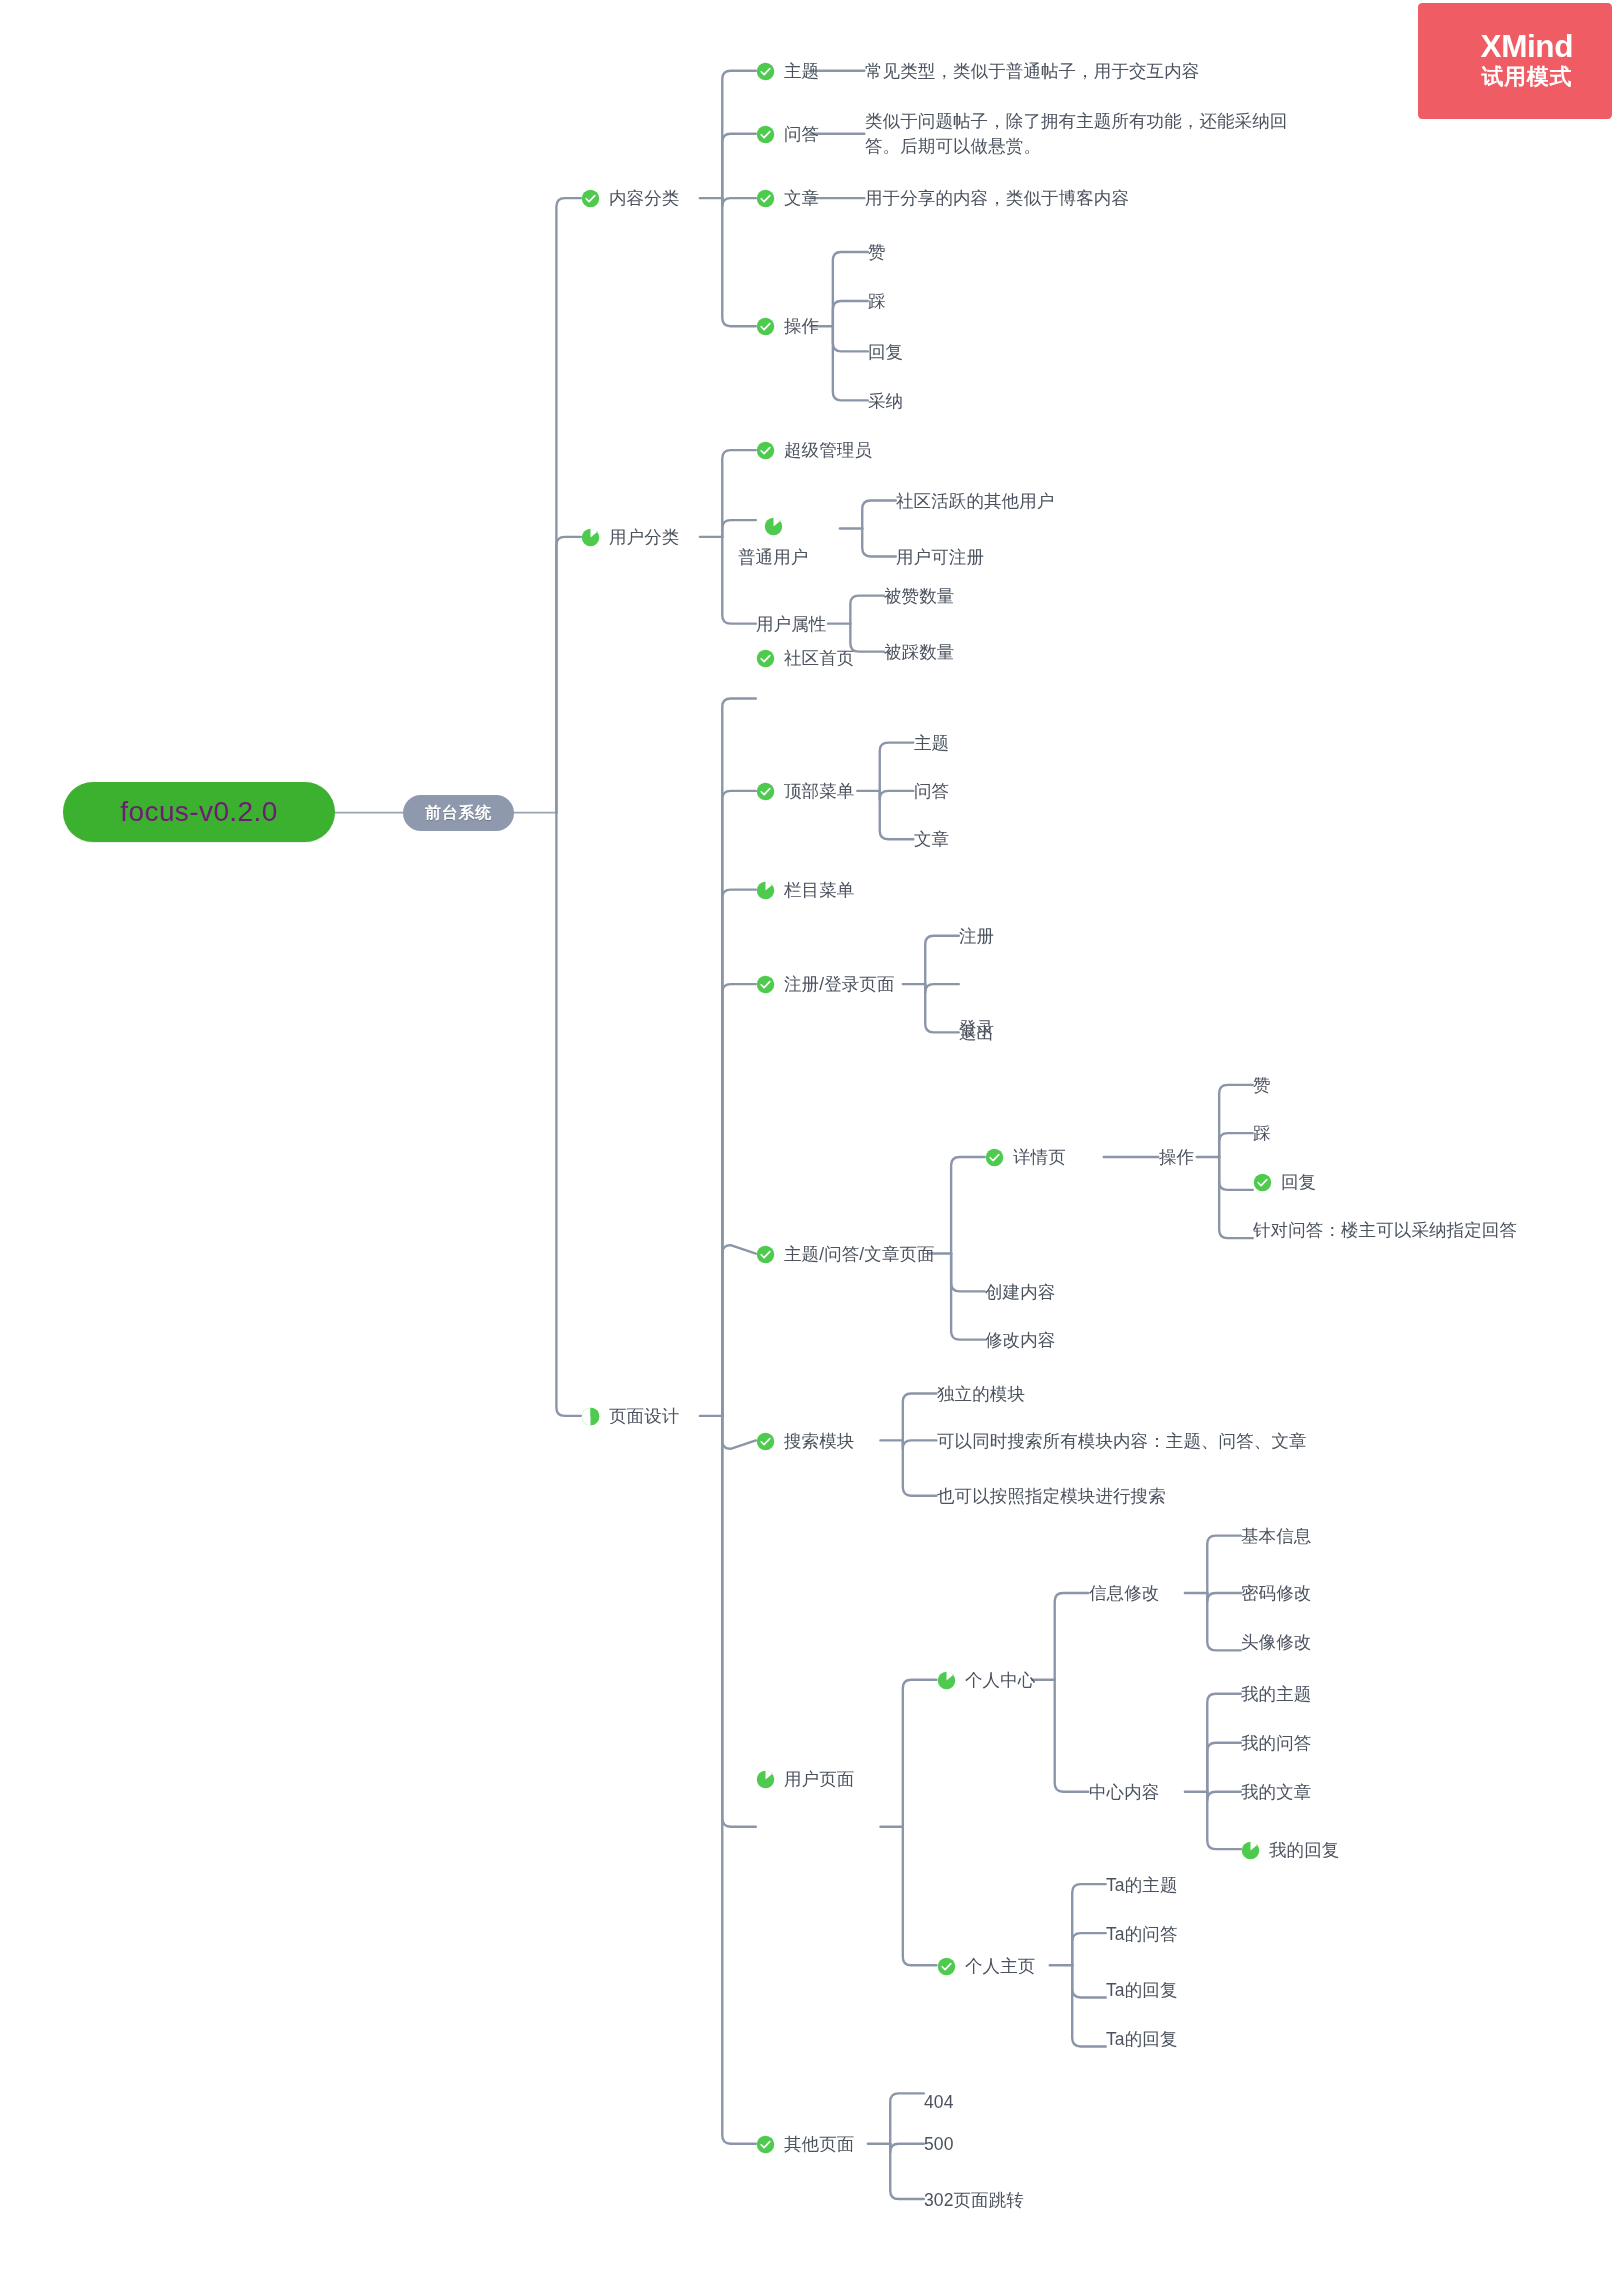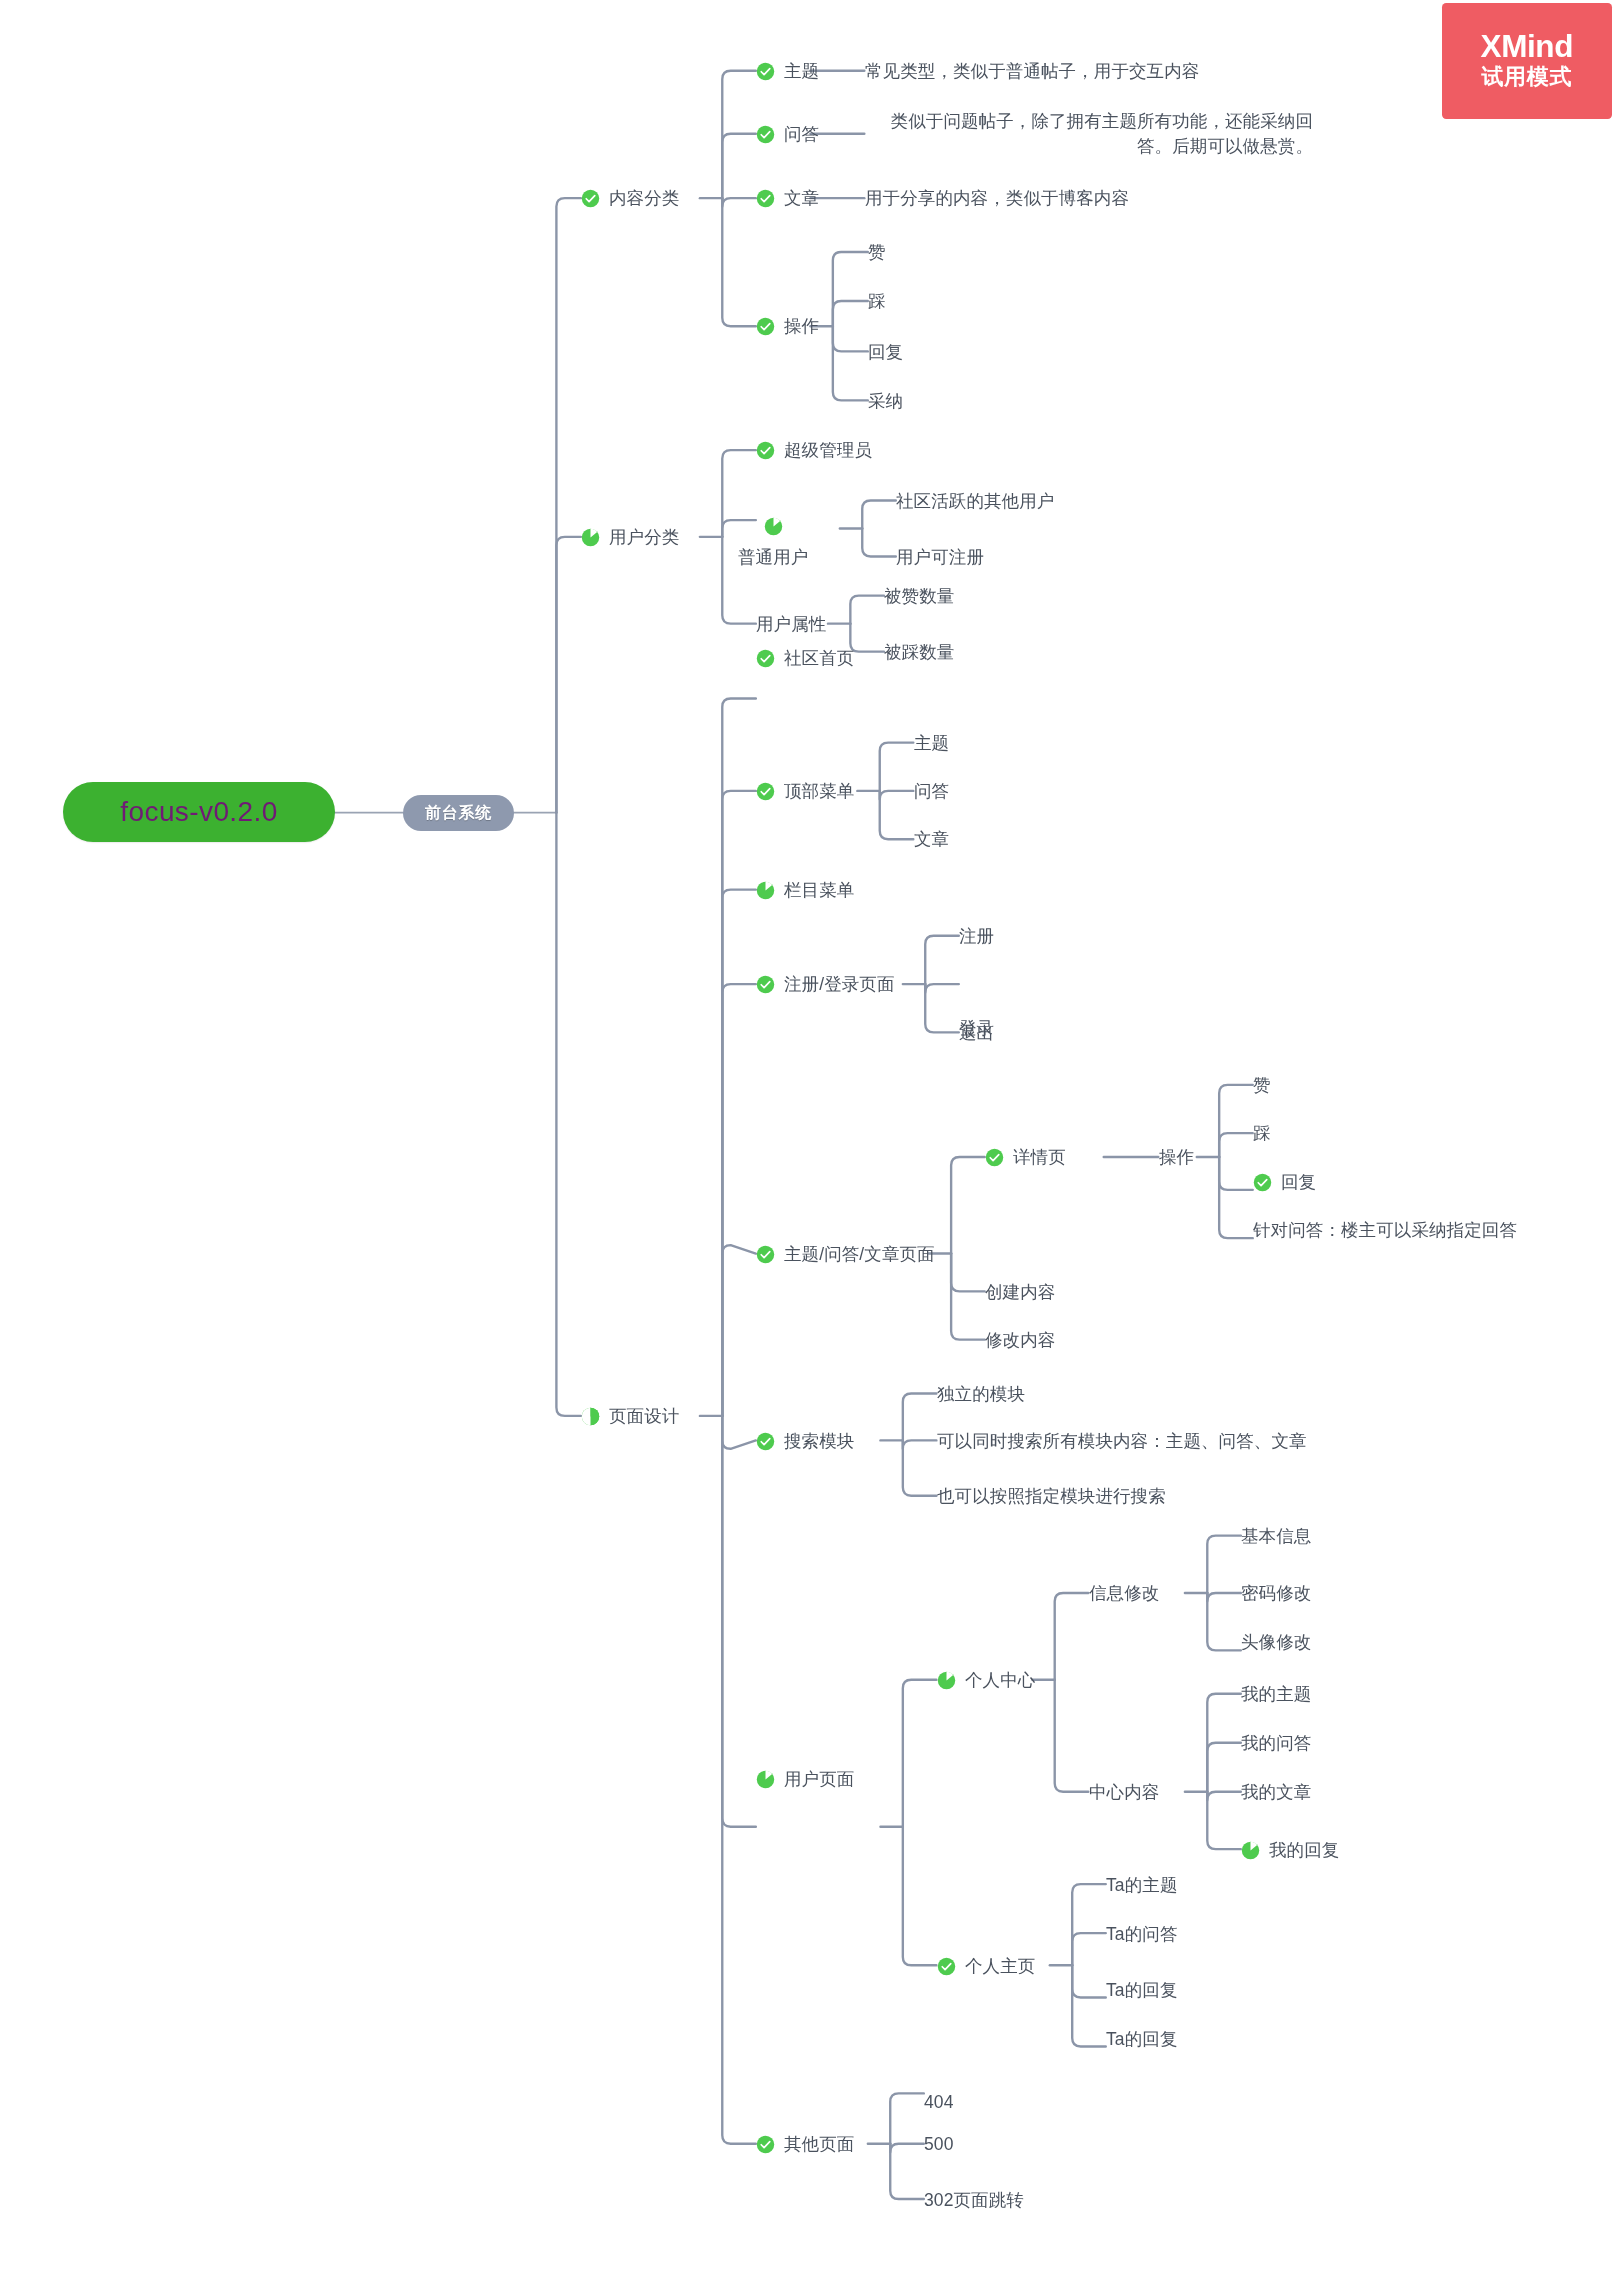--- a/index.html
+++ b/index.html
@@ -9,21 +9,21 @@
     -webkit-font-smoothing:antialiased;
   }
   #canvas{position:absolute;inset:0;width:1623px;height:2295px;}
   svg#wires{position:absolute;left:0;top:0;width:1623px;height:2295px;pointer-events:none;}
   svg#wires path,svg#wires line{fill:none;stroke:#8b95a8;stroke-width:3.4;stroke-linecap:round;stroke-linejoin:round;}
   svg#wires .thin{stroke:#9aa3b3;stroke-width:2.6;}
 
   
   .node{position:absolute;display:flex;align-items:center;gap:9px;white-space:nowrap;}
   .node .lbl{color:#4a525e;font-size:17.5px;line-height:1.42;letter-spacing:0.1px;}
-  .node.wrap{white-space:normal;text-align:right;}
+  .node.wrap{white-space:normal;}
   .node.wrap .lbl{white-space:normal;}
 
   
   #root-node{
     position:absolute;left:63px;top:782px;width:272px;height:60px;
     background:#3cb130;border-radius:31px;
     display:flex;align-items:center;justify-content:center;
     box-shadow:0 0.7px 1.4px rgba(0,0,0,.10);
   }
   #root-node .lbl{color:#701a75;font-size:28px;letter-spacing:0.4px;}
@@ -39,21 +39,21 @@
     text-shadow:0 0.7px 0.7px rgba(0,0,0,.22);
   }
 
   
   .sicon{width:19px;height:19px;flex:0 0 19px;display:block;}
 
   
   #xmind-badge{
     position:absolute;right:11.2px;top:2.8px;width:170px;height:116px;
     background:#ef5c63;border-radius:4.2px;
-    display:flex;flex-direction:column;align-items:center;justify-content:center;gap:1.4px;
+    display:flex;flex-direction:column;align-items:center;justify-content:center;gap:1.4px;padding-left:24px;
   }
   #xmind-badge .bt{color:#fff;font-size:31.5px;font-weight:bold;letter-spacing:-0.4px;line-height:1;}
   #xmind-badge .bs{color:#fff;font-size:22px;font-weight:bold;letter-spacing:0.7px;line-height:1.25;}
 </style>
 </head>
 <body>
 
 <div id="canvas">
 
   <svg id="wires" viewBox="0 0 2319 3279">

